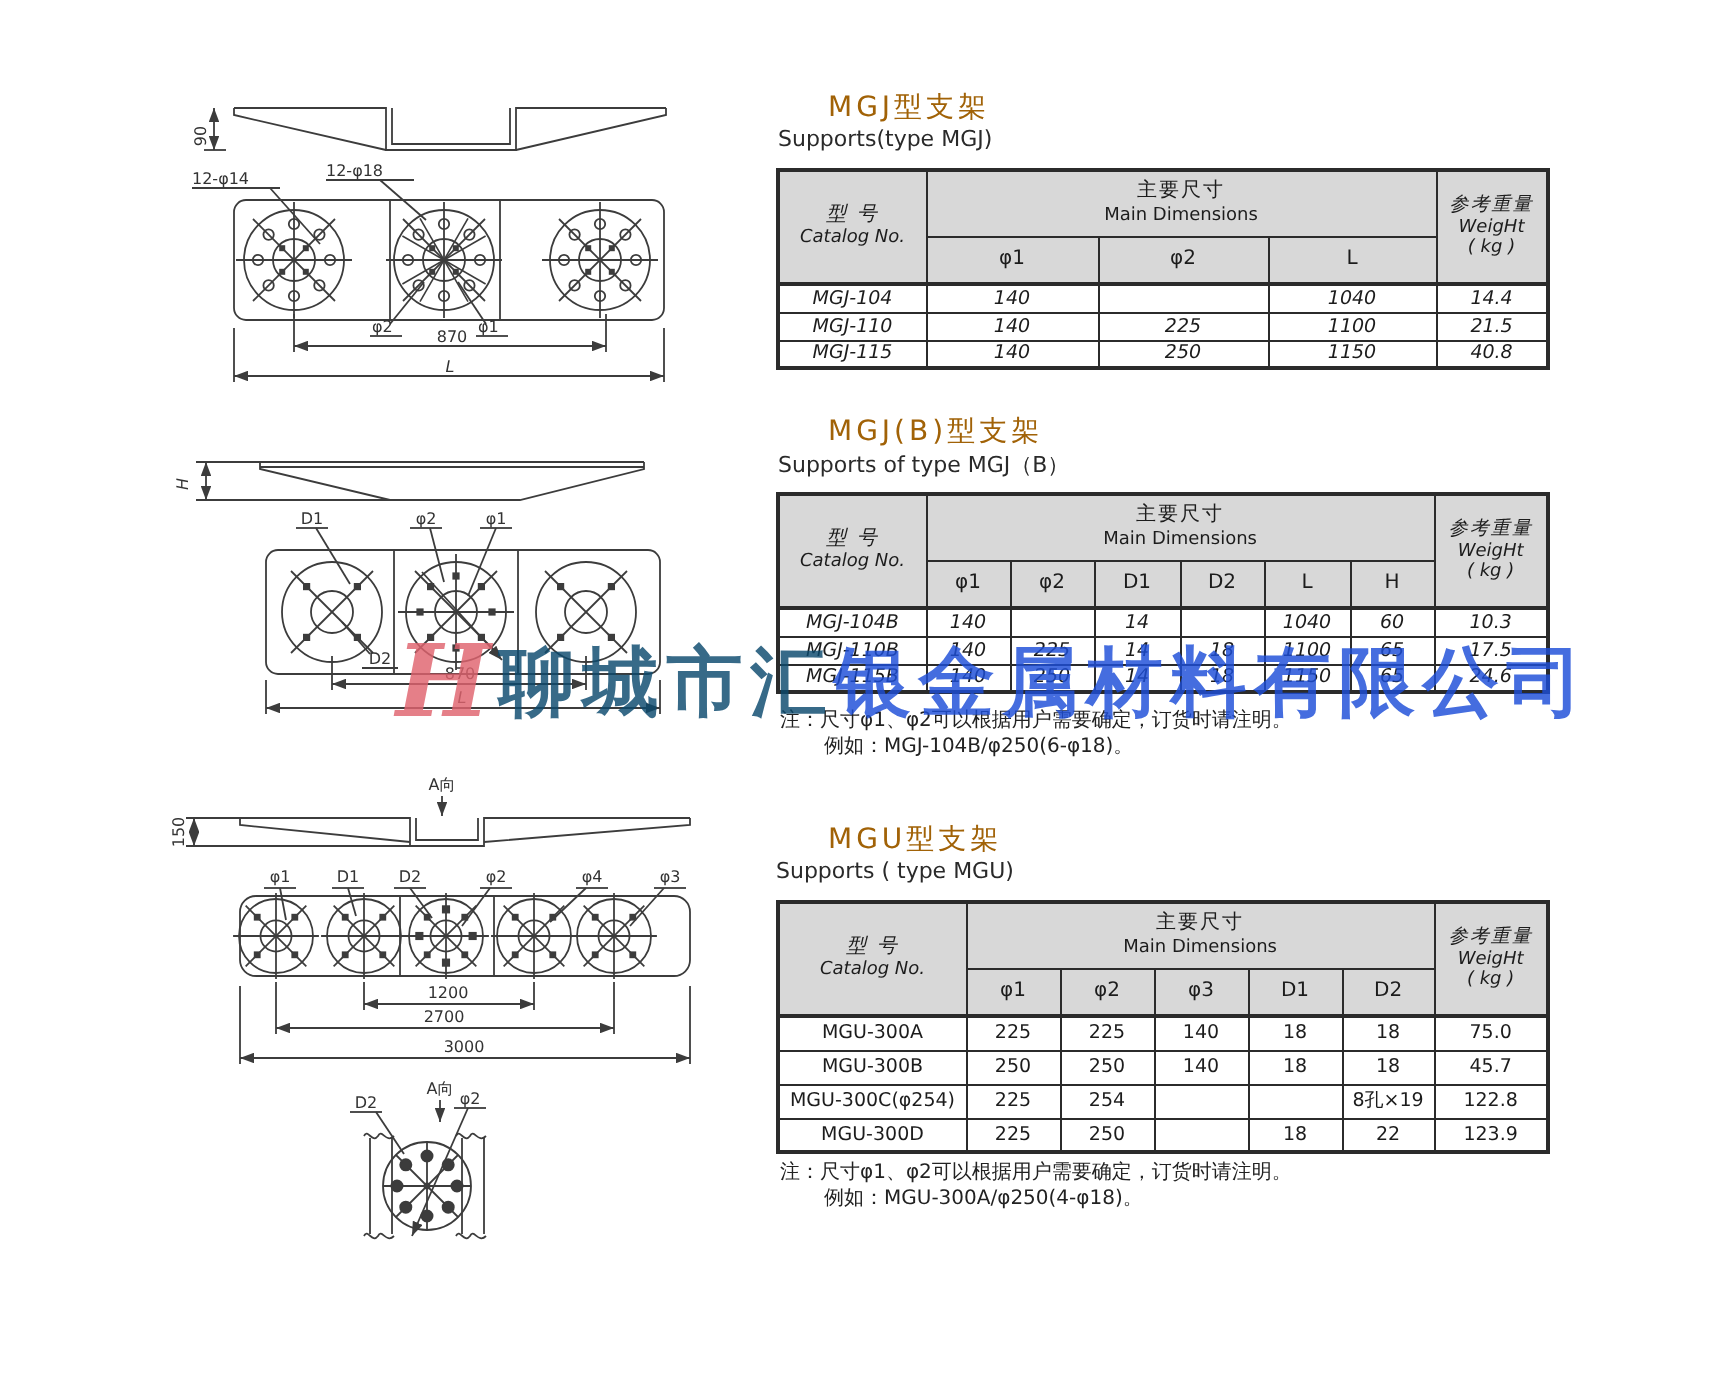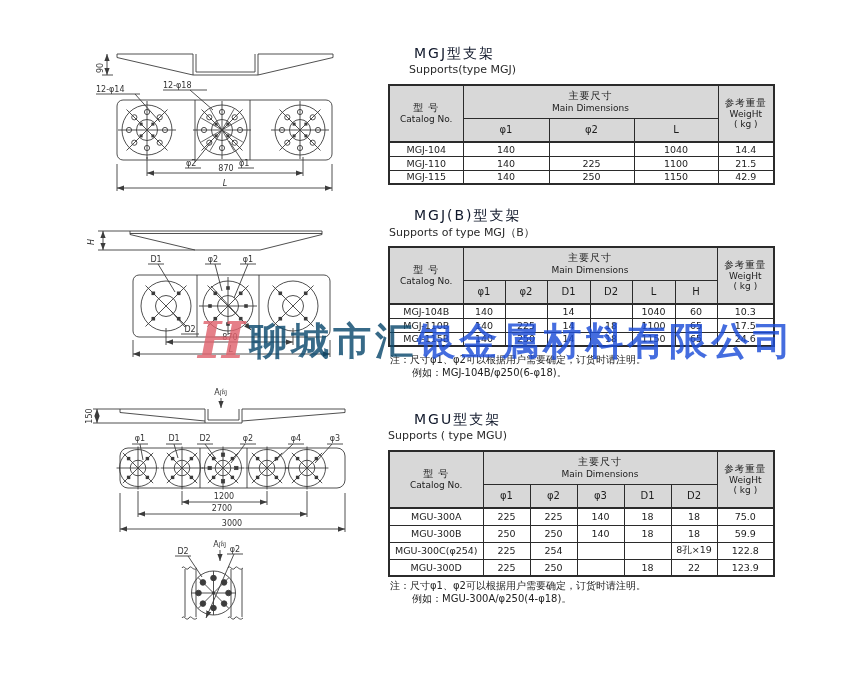--- a/index.html
+++ b/index.html
@@ -1,27 +1,27 @@
 <!DOCTYPE html>
 <html><head>
 <meta charset="utf-8">
 <style>
   html,body{margin:0;padding:0;background:#fff;}
   .page{position:relative;width:861px;height:690px;background:#fff;overflow:hidden;
         font-family:"DejaVu Sans","Liberation Sans",sans-serif;color:#1c1c1c;}
   .abs{position:absolute;}
-  .t-cn{font-size:14px;letter-spacing:2px;color:#0f172a;}
+  .t-cn{font-size:14px;letter-spacing:2px;color:#a16207;}
   .t-en{font-size:11px;color:#2a2a2a;}
   table.spec{border-collapse:collapse;table-layout:fixed;background:#fff;border:2px solid #2b2b2b;}
   .spec td{border:1px solid #2b2b2b;text-align:center;font-size:9.5px;padding:0;
            overflow:hidden;white-space:nowrap;color:#1c1c1c;}
   tr.h1 td,tr.h2 td{background:#d8d8d8;}
-  tr.h1{height:33px;} tr.h2{height:24px;} tr.dr{height:14px;} tr.dr3{height:17px;margin-left:46px;}
+  tr.h1{height:33px;} tr.h2{height:24px;} tr.dr{height:14px;font-style:italic;} tr.dr3{height:17px;margin-left:46px;}
   tr.h2 td{border-bottom:2px solid #2b2b2b;font-size:10px;}
-  td.sp{border-bottom:2px solid #2b2b2b;}
+  td.sp{border-bottom:2px solid #2b2b2b;font-style:italic;}
   .cn{font-size:10px;letter-spacing:1px;line-height:1.25;}
   .en{font-size:9px;line-height:1.2;}
   .note{font-size:10px;color:#222;white-space:nowrap;}
   svg text{font-size:8.5px;fill:#333;font-family:"DejaVu Sans","Liberation Sans",sans-serif;}
   svg .lbl{font-size:8px;}
   .wm{position:absolute;top:318px;left:198px;display:flex;align-items:center;opacity:.82;
       pointer-events:none;z-index:5;}
   .wm-logo{font-family:"DejaVu Serif",serif;font-style:italic;font-weight:bold;
            font-size:50px;line-height:.9;color:#e0636e;margin-right:4px;}
   .wm-text{font-size:38px;font-weight:bold;letter-spacing:4px;white-space:nowrap;line-height:1;}
@@ -287,21 +287,21 @@
       <circle cx="52.9" cy="68.6" r="2.8" fill="#3c3c3c"></circle>
         <circle cx="74.1" cy="68.6" r="2.8" fill="#3c3c3c"></circle>
       <circle cx="63.5" cy="58" r="1.3" fill="#3c3c3c"></circle>
     </g>
     <text class="lbl" x="70" y="12" text-anchor="middle">A向</text>
     <text class="lbl" x="33" y="19" text-anchor="middle">D2</text>
     <text class="lbl" x="85" y="17" text-anchor="middle">φ2</text>
   </svg>
 
   <div class="abs t-cn" style="left:414px;top:45px">MGJ型支架</div>
-  <div class="abs t-en" style="left:409px;top:63px">Supports(type MGJ)</div>
+  <div class="abs t-en" style="left:389px;top:63px">Supports(type MGJ)</div>
   <table class="spec abs" style="left:388px;top:84px;width:385px">
     <colgroup>
         <col style="width:74px">
         <col style="width:86px">
         <col style="width:85px">
         <col style="width:84px">
         <col style="width:56px">
       </colgroup>
     <tbody>
       <tr class="h1">
@@ -336,21 +336,21 @@
         <td>140</td>
         <td>225</td>
         <td>1100</td>
         <td>21.5</td>
       </tr>
       <tr class="dr">
         <td>MGJ-115</td>
         <td>140</td>
         <td>250</td>
         <td>1150</td>
-        <td>42.9</td>
+        <td>40.8</td>
       </tr>
     </tbody>
   </table>
 
   <div class="abs t-cn" style="left:414px;top:207px">MGJ(B)型支架</div>
   <div class="abs t-en" style="left:389px;top:225px">Supports of type MGJ（B）</div>
   <table class="spec abs" style="left:388px;top:246px;width:385px">
     <colgroup>
         <col style="width:74px">
         <col style="width:42px">
@@ -464,21 +464,21 @@
         <td>18</td>
         <td>75.0</td>
       </tr>
       <tr class="dr3">
         <td>MGU-300B</td>
         <td>250</td>
         <td>250</td>
         <td>140</td>
         <td>18</td>
         <td>18</td>
-        <td>59.9</td>
+        <td>45.7</td>
       </tr>
       <tr class="dr3">
         <td>MGU-300C(φ254)</td>
         <td>225</td>
         <td>254</td>
         <td></td>
         <td></td>
         <td>8孔×19</td>
         <td>122.8</td>
       </tr>

